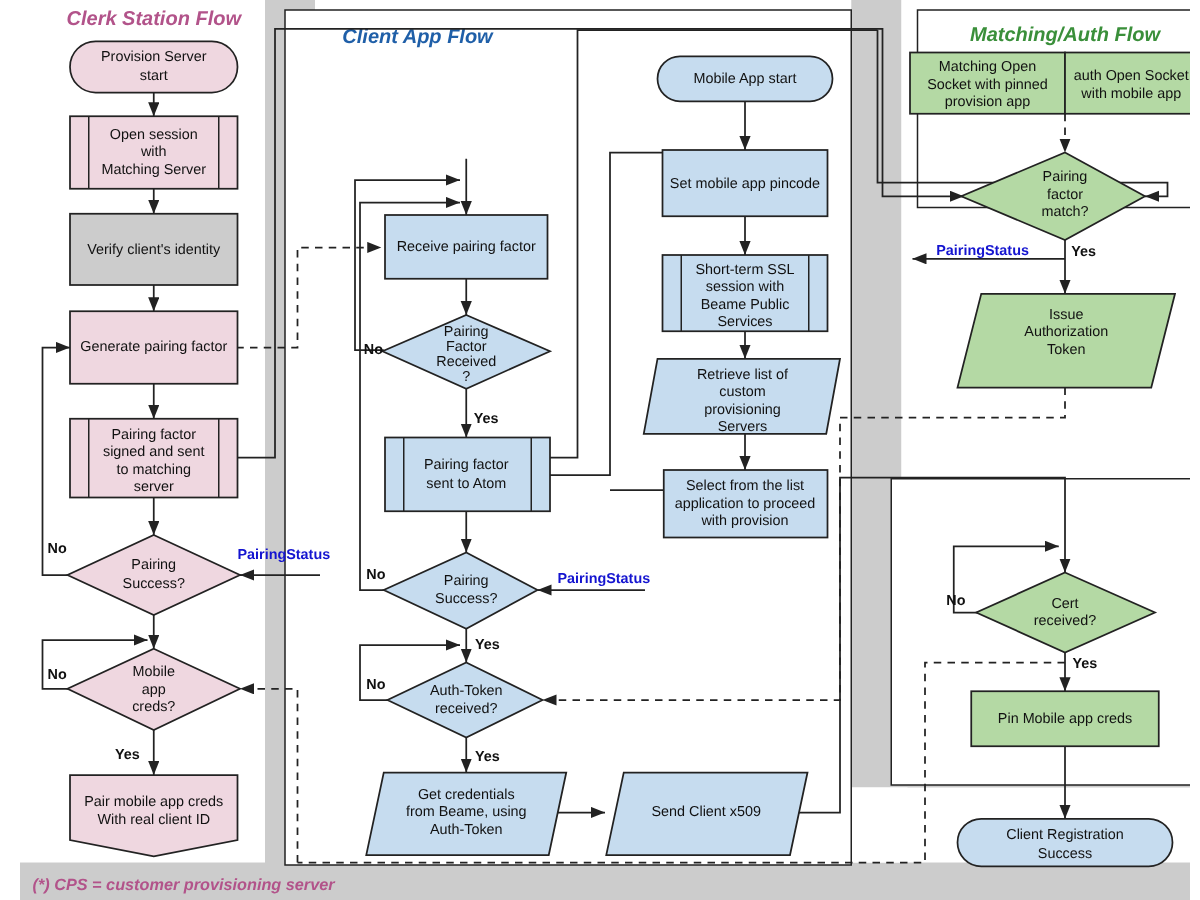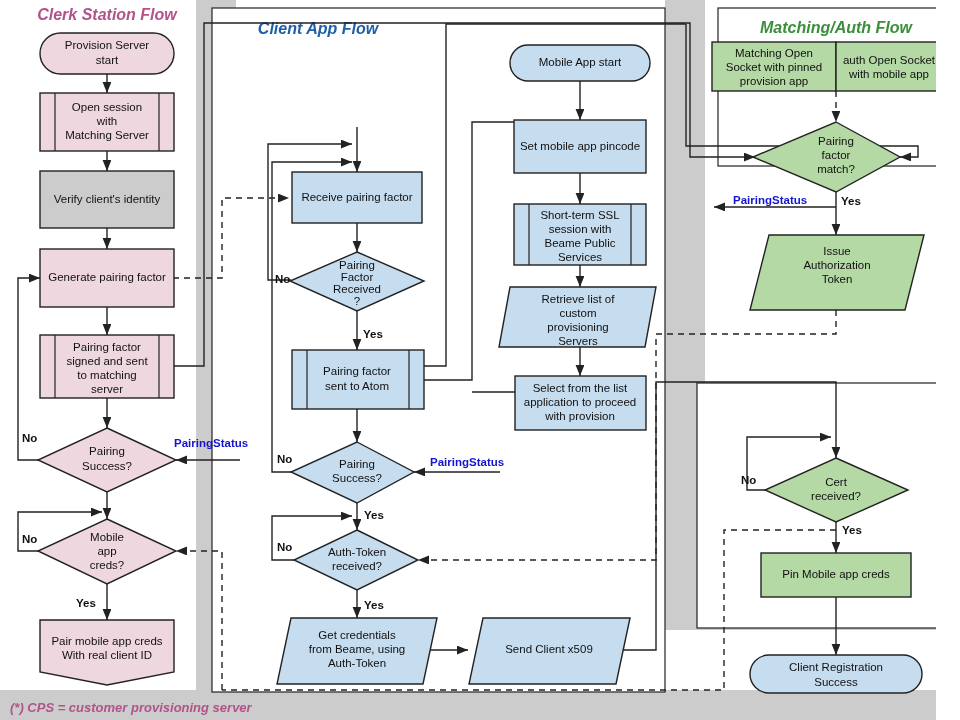--- a/index.html
+++ b/index.html
@@ -7,20 +7,21 @@
     padding: 0;
     background: #ffffff;
   }
   #canvas {
     position: relative;
     width: 936px;
     height: 720px;
     overflow: hidden;
     background: #a21caf;
     font-family: "Liberation Sans", sans-serif;
+    margin-left: 16px;
   }
   svg#flow {
     position: absolute;
     top: 0; left: 0;
     width: 960px;
     height: 720px;
   }
   .shape-fill-pink   { fill: #efd7e0; stroke: #222222; stroke-width: 1.4; }
   .shape-fill-blue   { fill: #c6dcef; stroke: #222222; stroke-width: 1.4; }
   .shape-fill-green  { fill: #b4d9a4; stroke: #222222; stroke-width: 1.4; }

